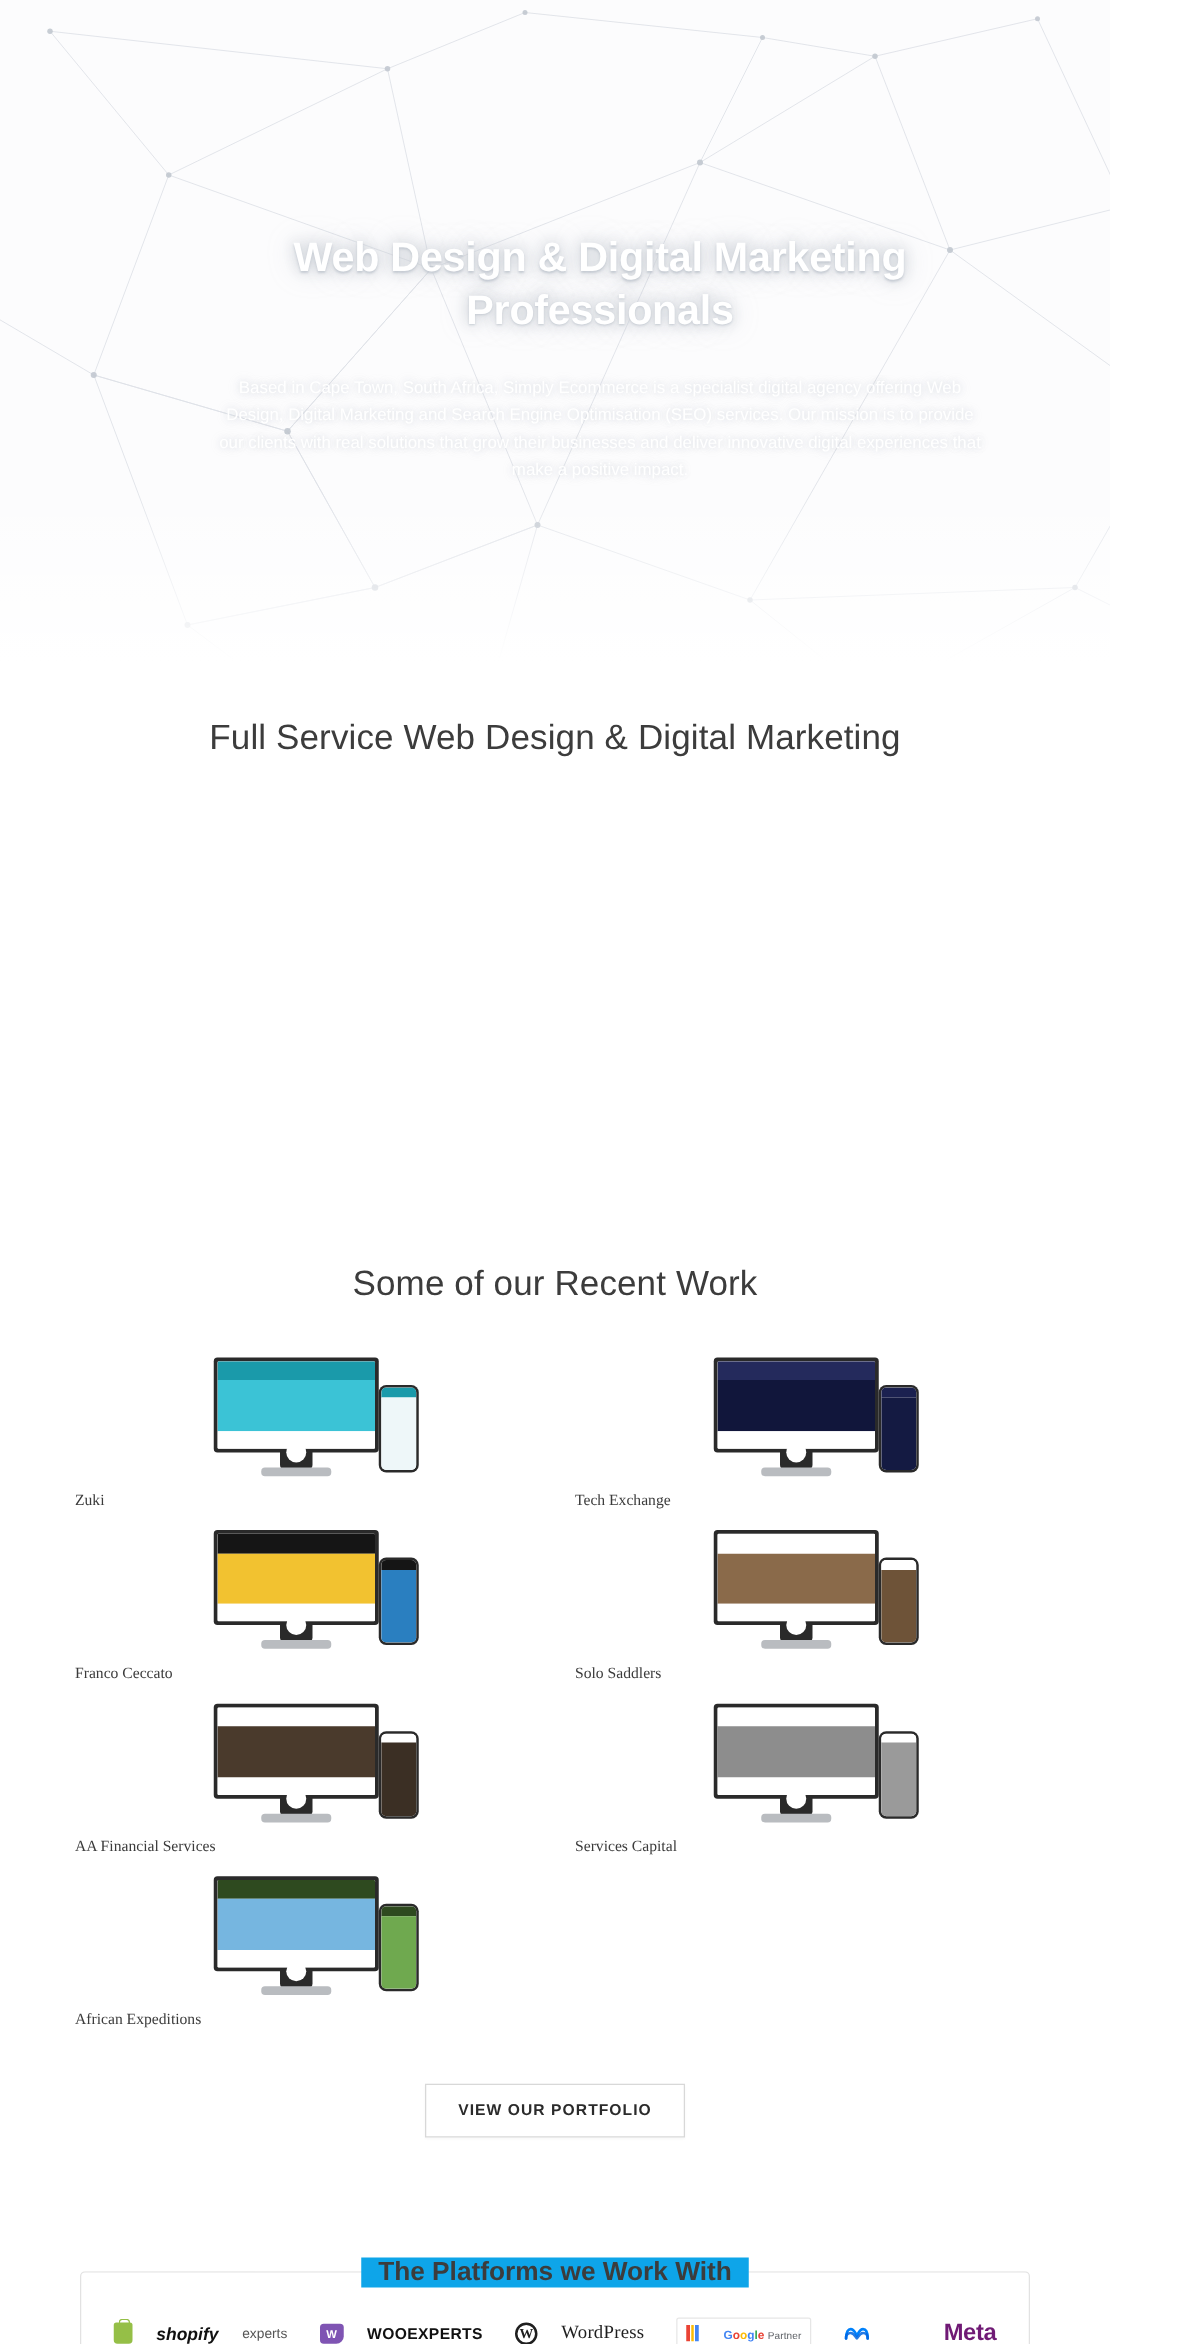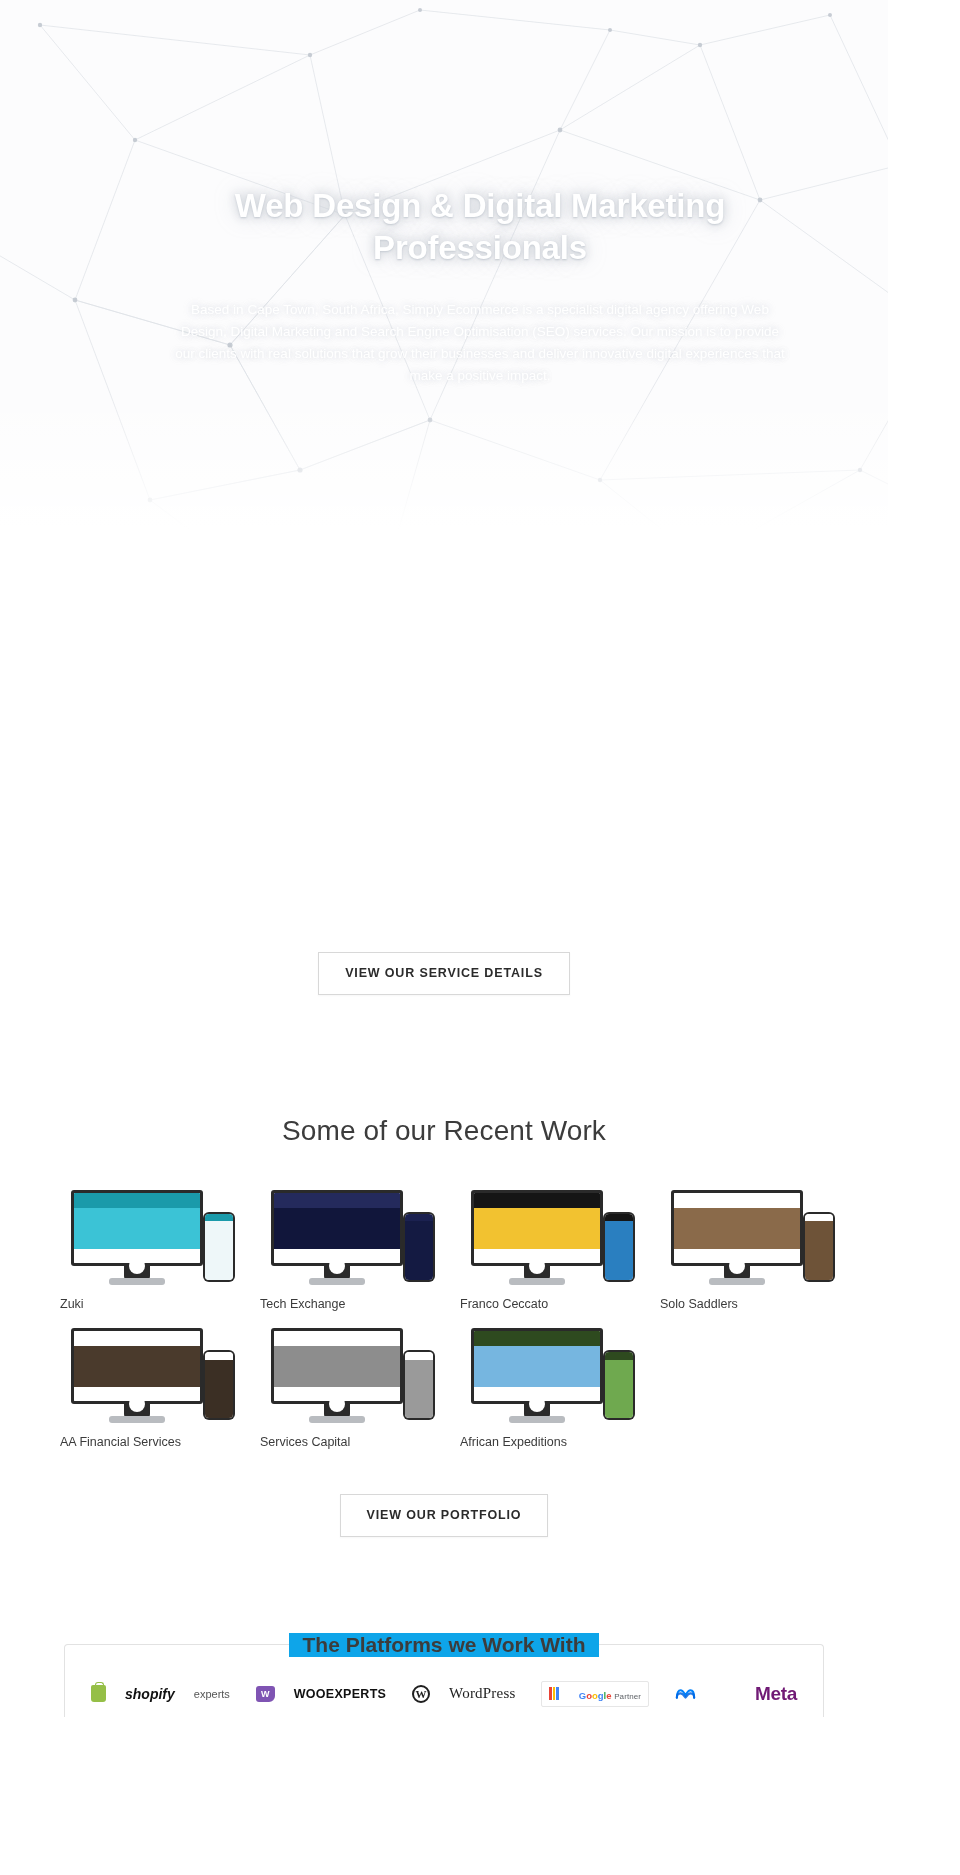--- a/index.html
+++ b/index.html
@@ -141,23 +141,24 @@
 
   
   .portfolio {
     margin-top: 118px;
     text-align: center;
   }
   .portfolio-grid {
     width: 800px;
     margin: 40px auto 0;
     display: grid;
-    grid-template-columns: repeat(4, 1fr);
+    grid-template-columns: repeat(2, 1fr);
     row-gap: 14px;
     column-gap: 0px;
+    font-family: Liberation Serif, serif;
   }
   .work-item {
     text-align: left;
     padding-left: 14px;
     cursor: pointer;
   }
   .work-shot {
     position: relative;
     width: 172px;
     height: 104px;
@@ -434,20 +435,21 @@
 
     <div class="hero-fade"></div>
 
     <div class="hero-inner">
       <h1 class="hero-title">Web Design &amp; Digital Marketing Professionals</h1>
       <p class="hero-sub">Based in Cape Town, South Africa, Simply Ecommerce is a specialist digital agency offering Web Design, Digital Marketing and Search Engine Optimisation (SEO) services. Our mission is to provide our clients with real solutions that grow their businesses and deliver innovative digital experiences that make a positive impact.</p>
     </div>
   </section>
 
   <section class="services">
+    <h2 class="section-title">Full Service Web Design &amp; Digital Marketing</h2>
 
     <div class="service-grid">
       <div class="service-card">
         <div class="service-ico"></div>
         <div class="service-name"></div>
         <div class="service-desc"></div>
       </div>
       <div class="service-card">
         <div class="service-ico"></div>
         <div class="service-name"></div>
@@ -468,23 +470,20 @@
         <div class="service-name"></div>
         <div class="service-desc"></div>
       </div>
       <div class="service-card">
         <div class="service-ico"></div>
         <div class="service-name"></div>
         <div class="service-desc"></div>
       </div>
     </div>
 
-    <div class="btn-row services-btn-row">
-      <a class="btn" href="#">VIEW OUR SERVICE DETAILS</a>
-    </div>
   </section>
 
   <section class="portfolio">
     <h2 class="section-title">Some of our Recent Work</h2>
 
     <div class="portfolio-grid" id="pf-grid">
 
     <div class="work-item">
           <div class="work-shot">
             <div class="mon">

